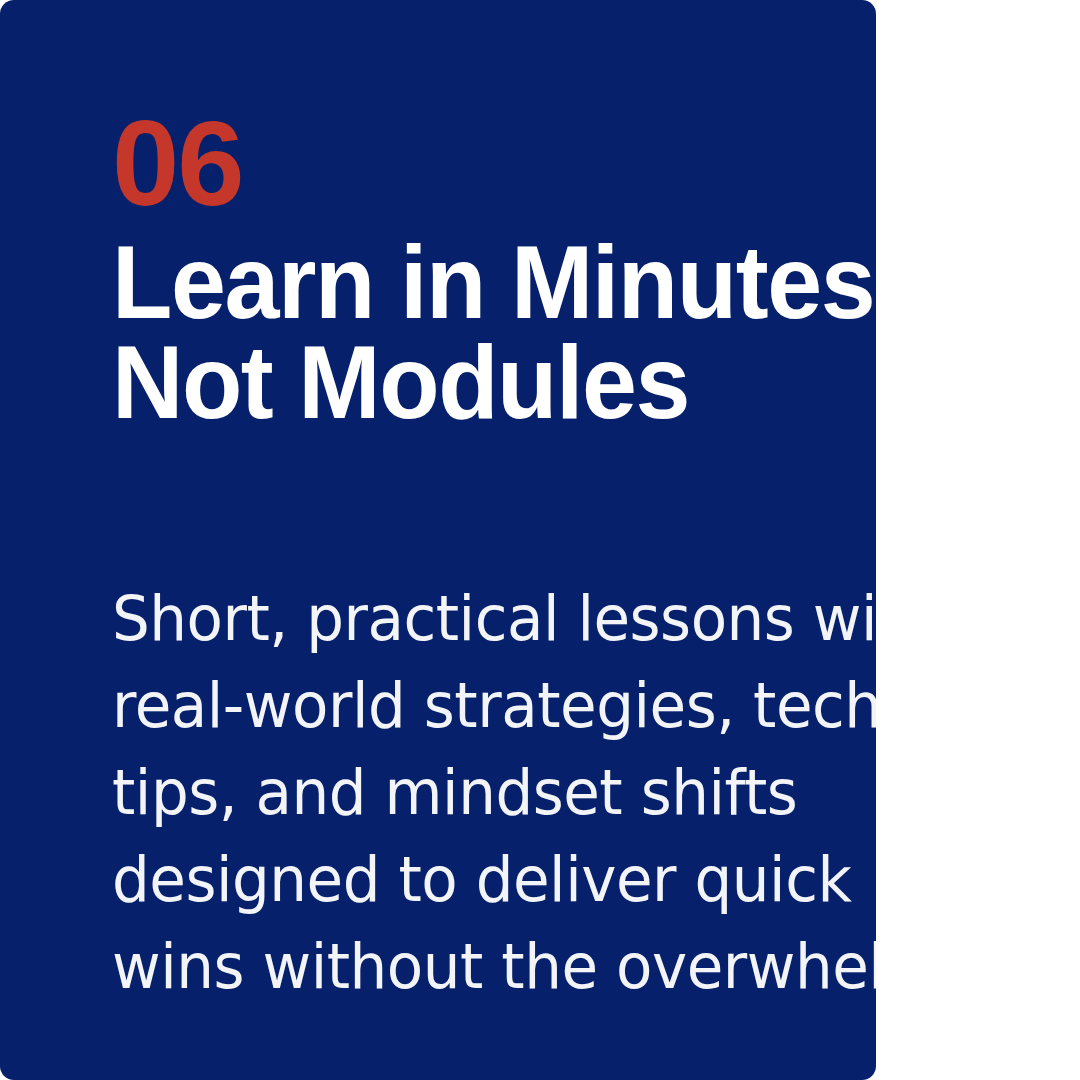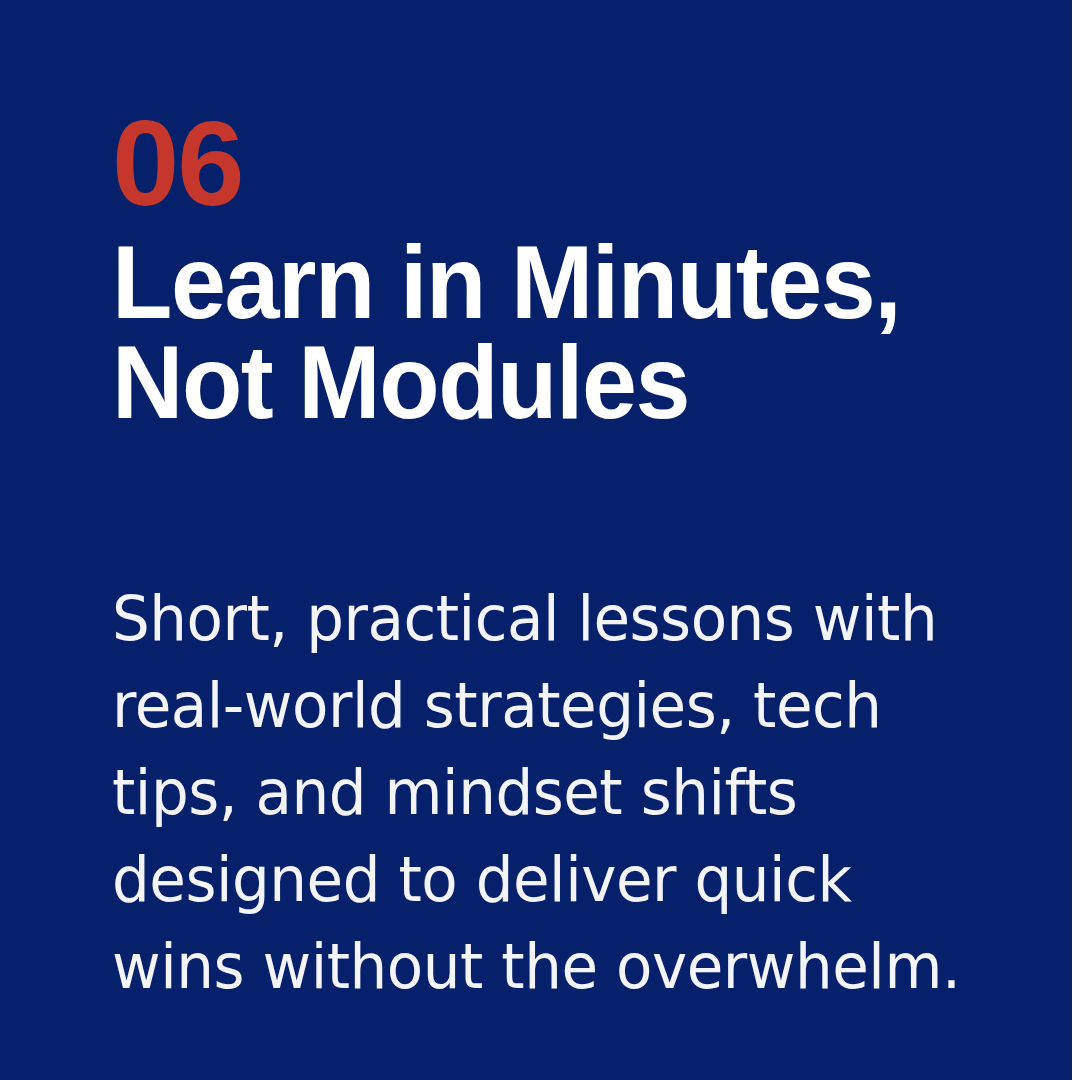--- a/index.html
+++ b/index.html
@@ -9,25 +9,26 @@
   body {
     width: 1080px;
     height: 1080px;
     overflow: hidden;
     font-family: "Liberation Sans", sans-serif;
     -webkit-font-smoothing: antialiased;
   }
 
   #slide {
     position: relative;
-    width: 1072px;
+    width: 876px;
     height: 1080px;
     box-sizing: border-box;
     background: #06206b;
     overflow: hidden;
+    border-radius: 14px;
   }
 
   #content {
     position: absolute;
     left: 112px;
     top: 0;
     width: 900px;
   }
 
   .eyebrow-number {

